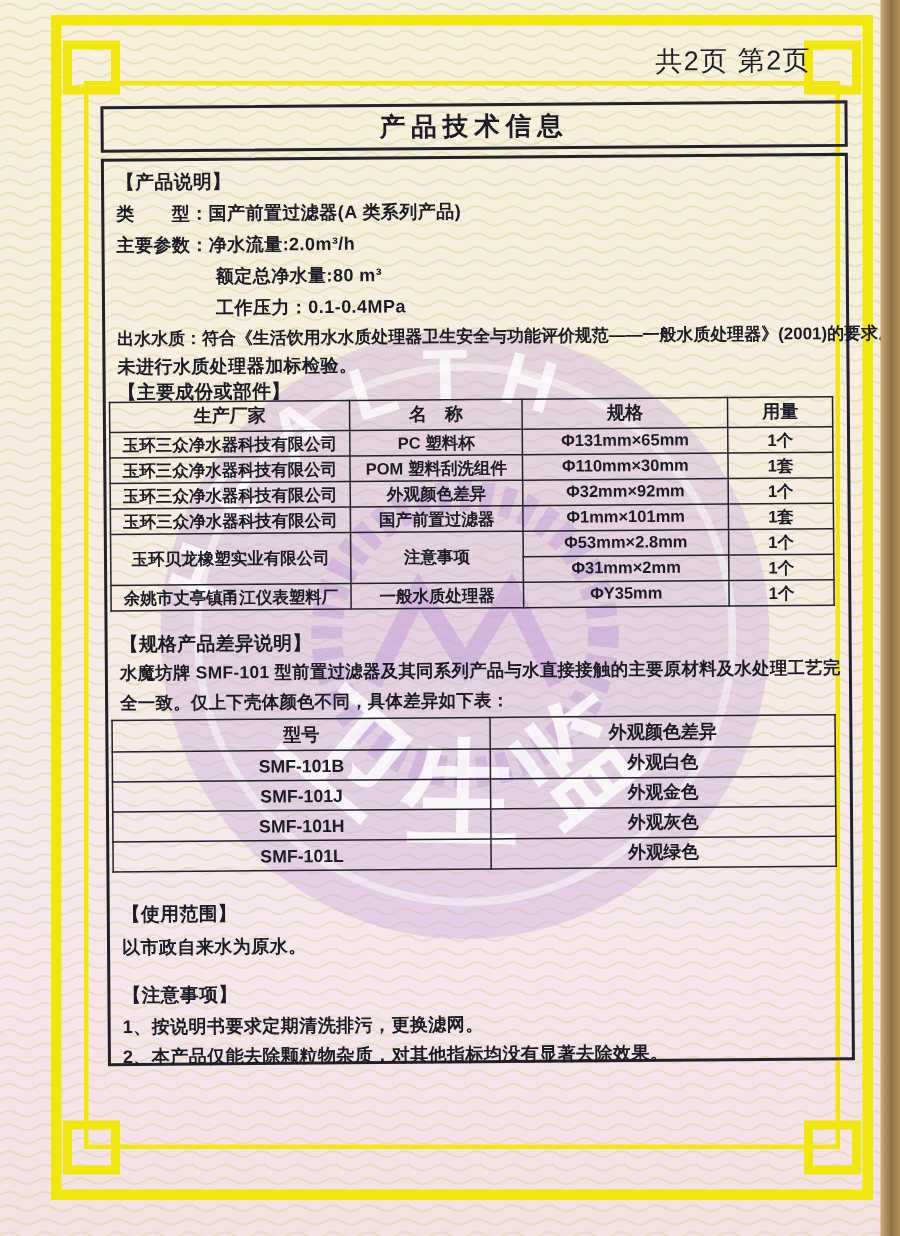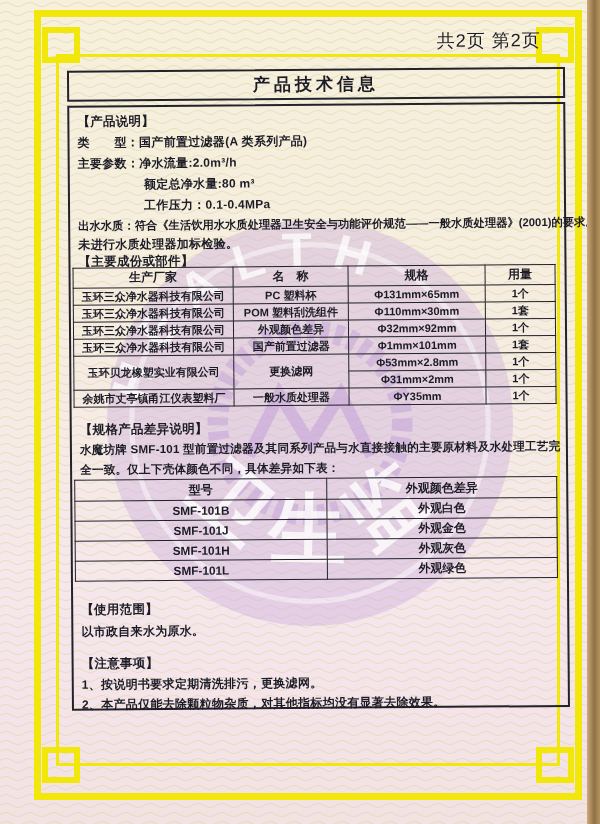--- a/index.html
+++ b/index.html
@@ -158,21 +158,21 @@
               <td>1个</td>
             </tr>
             <tr>
               <td>玉环三众净水器科技有限公司</td>
               <td>国产前置过滤器</td>
               <td>Φ1mm×101mm</td>
               <td>1套</td>
             </tr>
             <tr>
               <td rowspan="2">玉环贝龙橡塑实业有限公司</td>
-              <td rowspan="2">更换滤网</td>
+              <td rowspan="2">注意事项</td>
               <td>Φ53mm×2.8mm</td>
               <td>1个</td>
             </tr>
             <tr>
               <td>Φ31mm×2mm</td>
               <td>1个</td>
             </tr>
             <tr>
               <td>余姚市丈亭镇甬江仪表塑料厂</td>
               <td>一般水质处理器</td>

